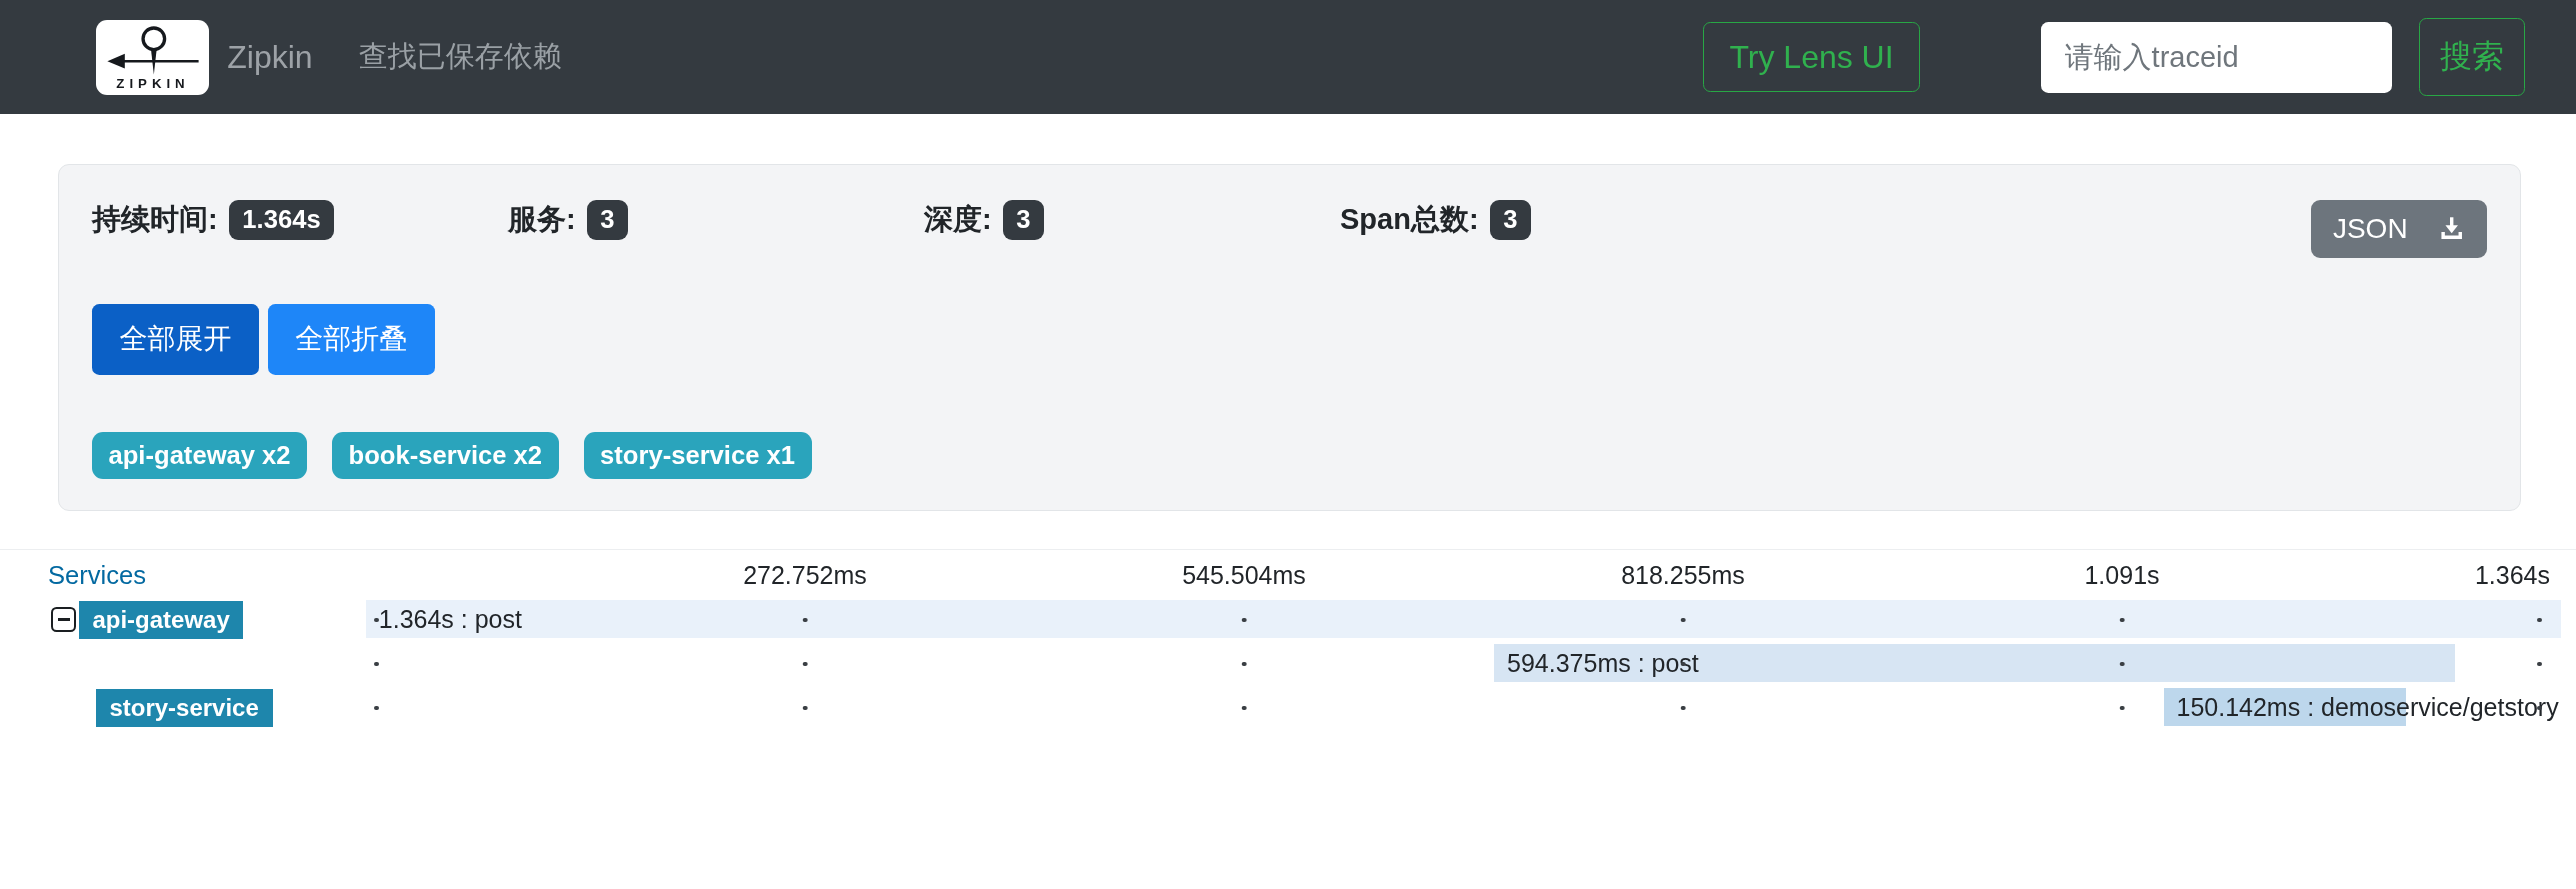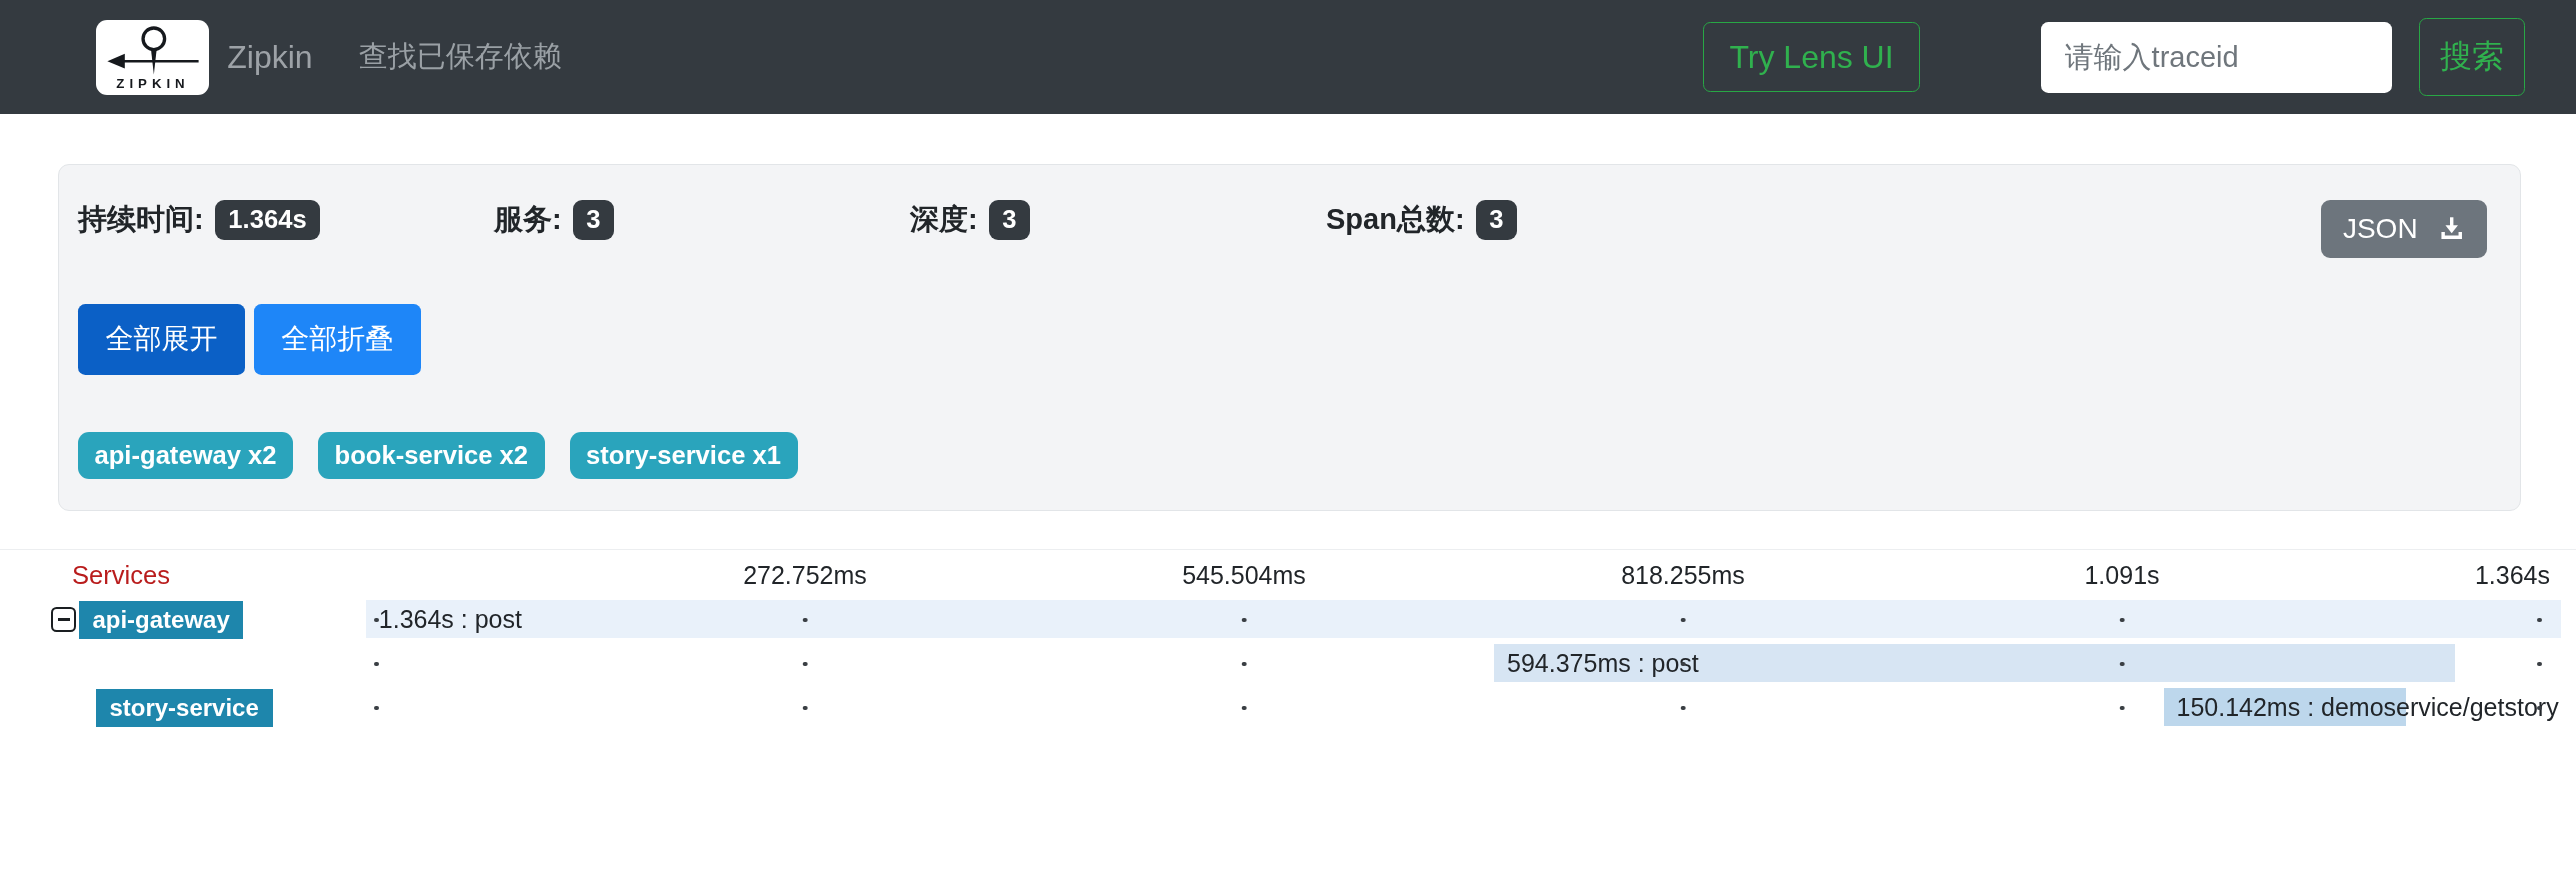--- a/index.html
+++ b/index.html
@@ -18,42 +18,42 @@
               font-size:32px; padding:15.6px 25px; cursor:pointer;
               font-family:"Liberation Sans","DejaVu Sans",sans-serif; }
   .trace-search-input { width:351px; height:71px; border:none; border-radius:7.3px; background:#ffffff;
               font-size:29px; padding:0 24px; margin-left:121px; outline:none;
               font-family:"Liberation Sans","DejaVu Sans",sans-serif; }
   .trace-search-input::placeholder { color:#6f767c; }
   .search-btn { margin-left:27.4px; padding:15.6px 20px; }
 
   
   .panel { margin:50px 55px 8px 58px; background:#f3f4f6; border:0.9px solid #e2e5e8; border-radius:11px;
-           padding:35px 33px 31px 19px; }
+           padding:35px 33px 31px 33px; }
   .sum-row { display:flex; align-items:flex-start; }
   .sum-item { width:416px; flex:0 0 auto; display:flex; align-items:center; }
   .sum-label { font-size:29px; font-weight:bold; }
   .sum-badge { background:#343a40; color:#ffffff; font-size:25.6px; font-weight:bold; border-radius:9.1px;
                padding:7.3px 13.7px; margin-left:11px; line-height:1; }
   .json-btn { margin-left:auto; background:#6d757d; color:#ffffff; border:none; border-radius:9.1px;
-              font-size:28px; padding:12.8px 22px; display:flex; align-items:center; gap:20px; cursor:pointer;
+              font-size:28px; padding:12.8px 22px; display:flex; align-items:center; gap:30px; cursor:pointer;
               font-family:"Liberation Sans","DejaVu Sans",sans-serif; }
   .btn-row { margin-top:46px; display:flex; gap:9.1px; }
   .btn-blue { color:#ffffff; border:none; border-radius:7.3px; font-size:28px; padding:16.5px 27.4px; cursor:pointer;
               font-family:"Liberation Sans","DejaVu Sans",sans-serif; }
   .btn-expand { background:#0b60c6; }
   .btn-collapse { background:#1e86f8; }
   .badge-row { margin-top:57px; display:flex; gap:25px; }
   .svc-badge { background:#2aa4bc; color:#ffffff; font-size:25.6px; font-weight:bold; border-radius:11px;
                padding:8.2px 16.5px; line-height:1.2; cursor:pointer; }
 
   
   .trace { margin-top:38px; border-top:0.9px solid #eceef0; }
   .thead { position:relative; height:48px; }
-  .services-h { position:absolute; left:72px; top:11px; font-size:25.6px; color:#b91c1c; }
+  .services-h { position:absolute; left:48px; top:11px; font-size:25.6px; color:#0369a1; }
   .ticks { position:absolute; left:366px; top:11px; width:2195px; height:31px; }
   .tick { position:absolute; top:0; font-size:25px; color:#212529; white-space:nowrap; }
   .tick:nth-of-type(1){ left:20%; transform:translateX(-50%);}
   .tick:nth-of-type(2){ left:40%; transform:translateX(-50%);}
   .tick:nth-of-type(3){ left:60%; transform:translateX(-50%);}
   .tick:nth-of-type(4){ left:80%; transform:translateX(-50%);}
   .tick:nth-of-type(5){ left:calc(100% - 11px); transform:translateX(-100%);}
 
   .trow { position:relative; height:44px; cursor:pointer; }
   .tlabel { position:absolute; left:0; top:0; width:366px; height:44px; display:flex; align-items:center; }

